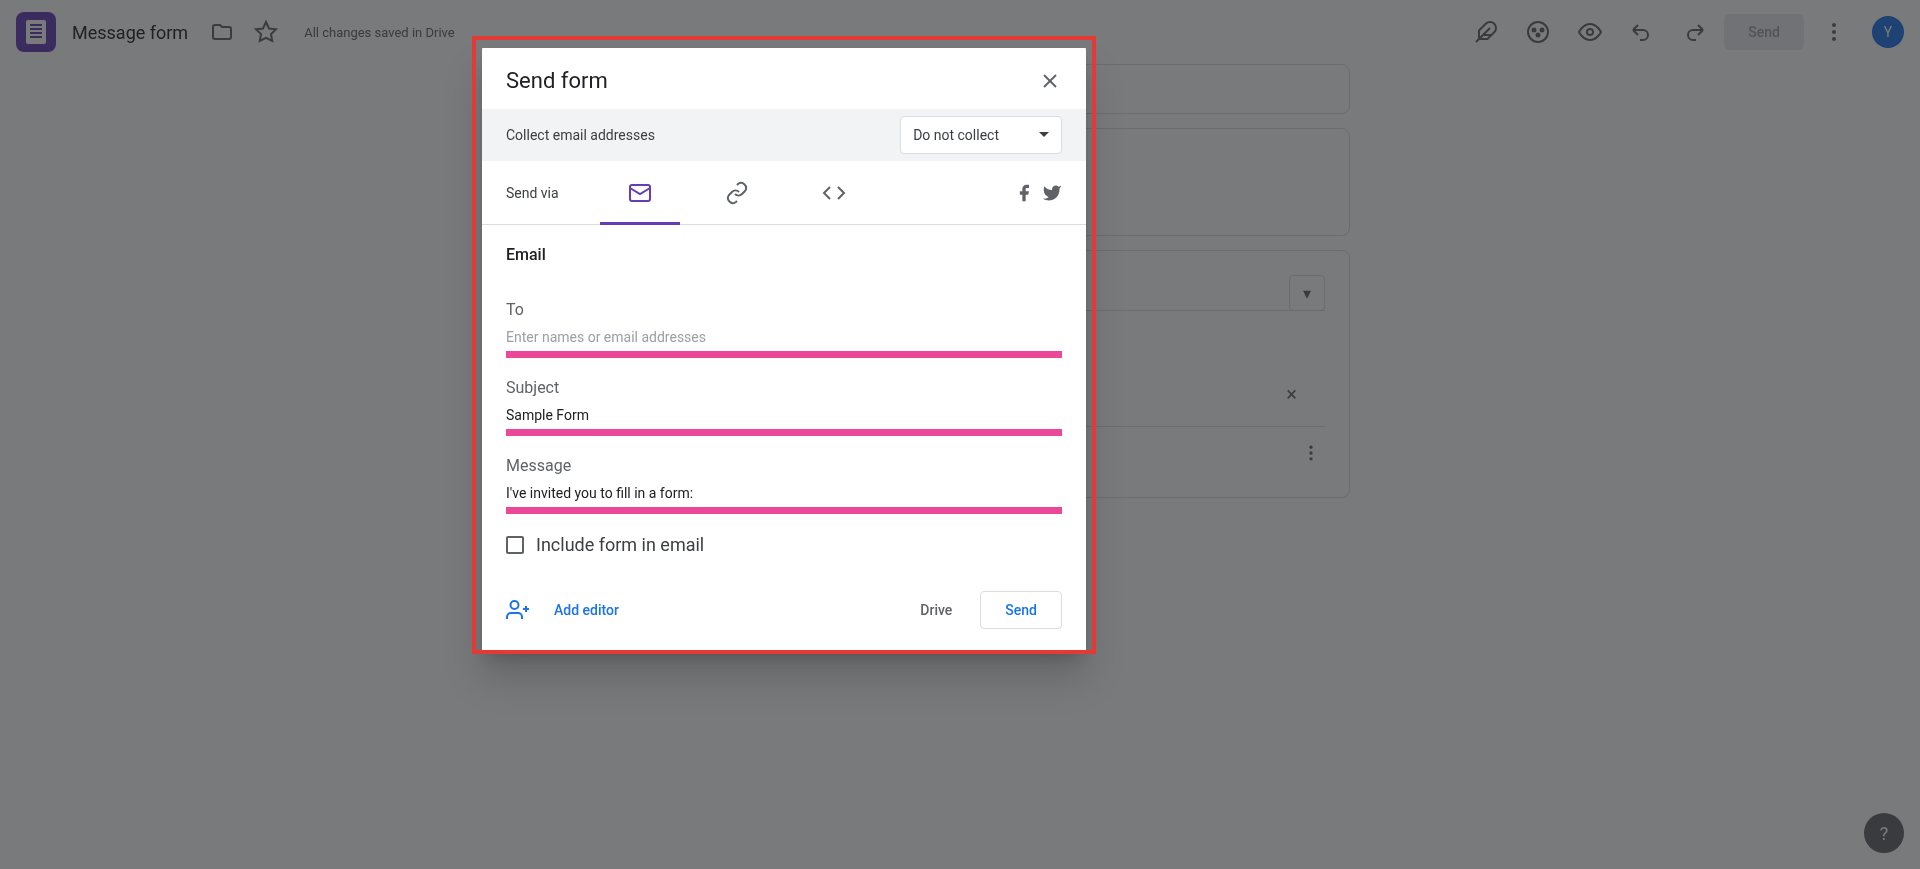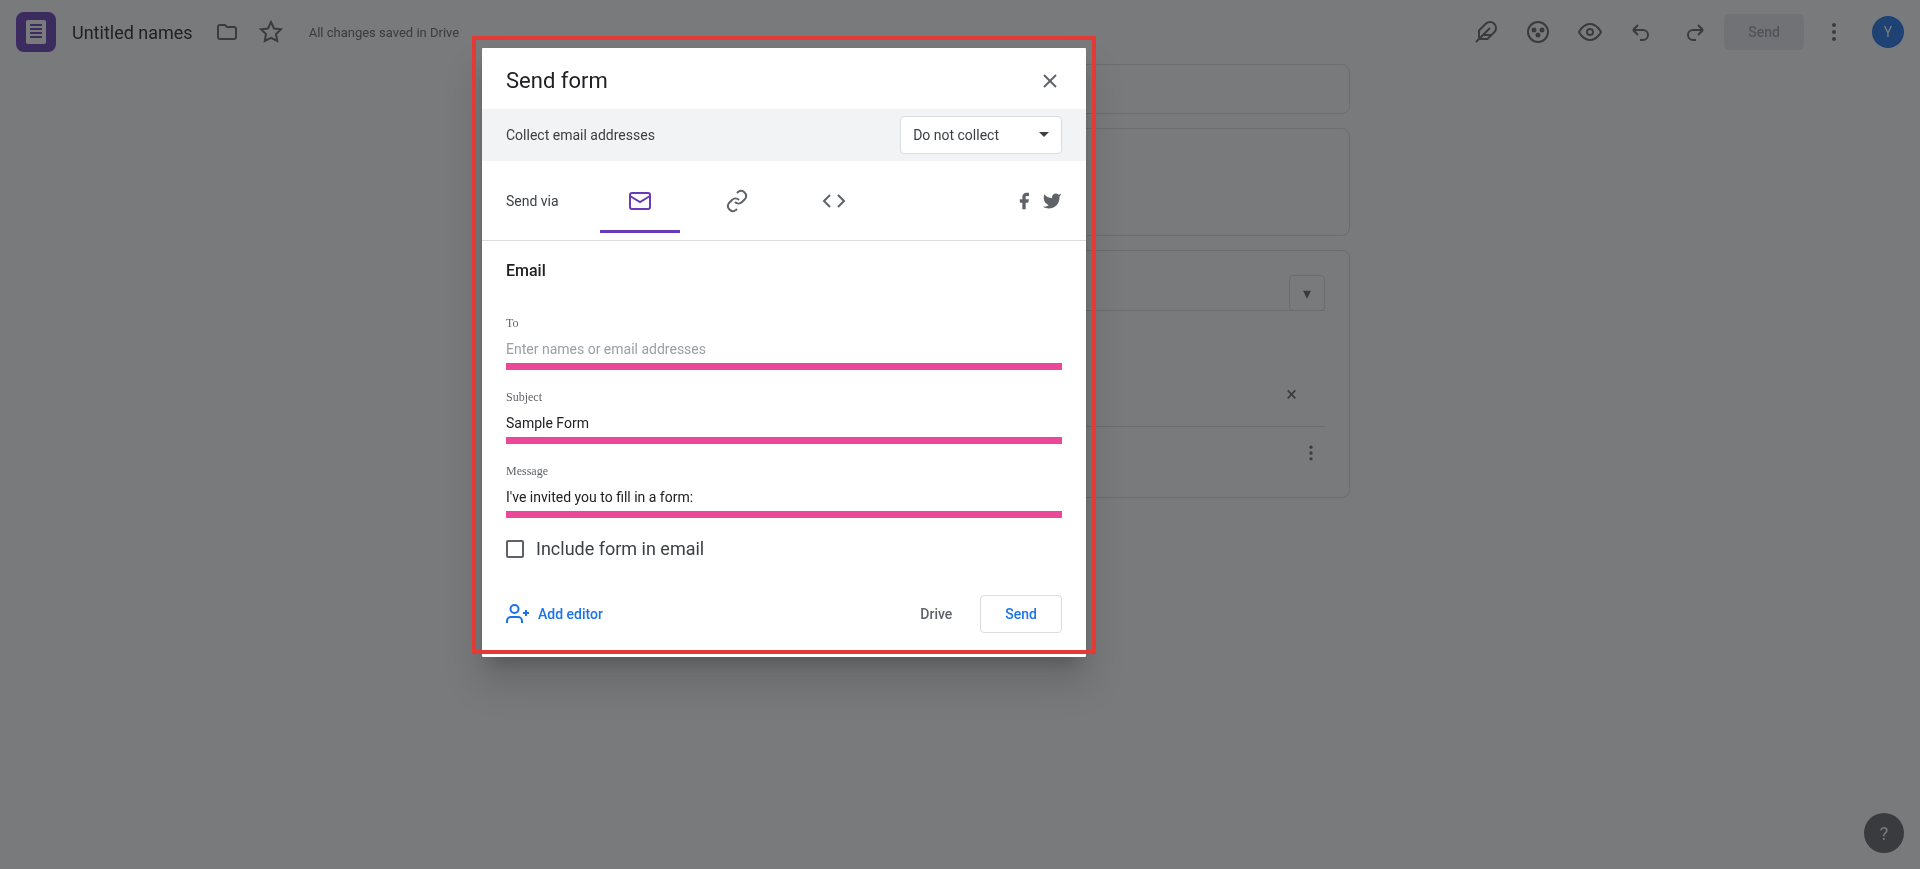--- a/index.html
+++ b/index.html
@@ -24,42 +24,42 @@
     .dialog { position: absolute; top: 48px; left: 482px; width: 604px; background: #fff; border-radius: 1px; z-index: 200; box-shadow: 0 11px 15px -7px rgba(0,0,0,0.2), 0 24px 38px 3px rgba(0,0,0,0.14); }
     .dialog-header { display: flex; justify-content: space-between; align-items: center; padding: 20px 24px 16px; }
     .dialog-title { font-size: 22px; color: #202124; font-weight: 400; }
     .close-icon { width: 24px; height: 24px; cursor: pointer; color: #5f6368; }
     
     .collect-row { background: #f1f3f4; padding: 7px 24px; display: flex; justify-content: space-between; align-items: center; }
     .collect-label { font-size: 14px; color: #3c4043; }
     .dropdown { background: #fff; border: 1px solid #dadce0; border-radius: 4px; padding: 10px 12px; display: flex; align-items: center; gap: 40px; font-size: 14px; color: #3c4043; cursor: pointer; }
     .dropdown svg { width: 10px; height: 10px; }
     
-    .tabs-row { display: flex; align-items: center; padding: 8px 24px; border-bottom: 1px solid #dadce0; height: 80px; gap: 17px; }
+    .tabs-row { display: flex; align-items: center; padding: 8px 24px; border-bottom: 1px solid #dadce0; height: 64px; gap: 17px; }
     .send-via-label { font-size: 14px; color: #3c4043; margin-right: 24px; }
     .tab { width: 80px; height: 64px; display: flex; align-items: center; justify-content: center; cursor: pointer; color: #5f6368; position: relative; }
     .tab.active { color: #673ab7; }
     .tab.active::after { content: ''; position: absolute; bottom: 0; left: 0; right: 0; height: 3px; background: #673ab7; }
     .tab svg { width: 24px; height: 24px; }
     .social-icons { margin-left: auto; display: flex; gap: 8px; }
     .social-icon { width: 20px; height: 20px; color: #5f6368; cursor: pointer; }
     
     .email-section { padding: 20px 24px; }
     .email-heading { font-size: 16px; color: #202124; margin-bottom: 36px; font-weight: 500; }
     .field-group { margin-bottom: 20px; }
-    .field-label { font-size: 12px; color: #5f6368; display: block; margin-bottom: 4px; font-family: Liberation Serif, serif; }
+    .field-label { font-size: 16px; color: #5f6368; display: block; margin-bottom: 4px; }
     .field-input { width: 100%; border: none; border-bottom: 7px solid #ec4899; padding: 6px 0; font-size: 14px; color: #202124; outline: none; }
     .field-input::placeholder { color: #9aa0a6; }
     
     .checkbox-row { display: flex; align-items: center; gap: 12px; margin-top: 16px; }
     .checkbox { width: 18px; height: 18px; border: 2px solid #5f6368; border-radius: 2px; cursor: pointer; }
     .checkbox-label { font-size: 18px; color: #3c4043; }
     
     .dialog-footer { display: flex; align-items: center; padding: 16px 24px 24px; }
-    .add-editor { display: flex; align-items: center; gap: 8px; color: #1a73e8; font-size: 14px; font-weight: 500; cursor: pointer; }
+    .add-editor { display: flex; align-items: center; gap: 24px; color: #1a73e8; font-size: 14px; font-weight: 500; cursor: pointer; }
     .add-editor svg { width: 24px; height: 24px; }
     .footer-right { margin-left: auto; display: flex; gap: 8px; }
     .btn-text { padding: 10px 20px; border: none; background: none; color: #5f6368; font-size: 14px; font-weight: 500; cursor: pointer; border-radius: 4px; }
     .btn-outlined { padding: 10px 24px; border: 1px solid #dadce0; background: #fff; color: #1a73e8; font-size: 14px; font-weight: 500; cursor: pointer; border-radius: 4px; }
     
     .help-btn { position: absolute; bottom: 16px; right: 16px; width: 40px; height: 40px; border-radius: 50%; background: #5f6368; color: #fff; display: flex; align-items: center; justify-content: center; font-size: 18px; z-index: 50; }
     
     .bg-cards { position: absolute; top: 64px; left: 50%; transform: translateX(-50%); width: 780px; }
     .bg-card { background: #fff; border-radius: 8px; padding: 24px; margin-bottom: 14px; border: 1px solid #dadce0; }
     .bg-card.active { border-left: 6px solid #4285f4; padding-left: 18px; }
@@ -69,21 +69,21 @@
     .more-dots { position: absolute; right: 28px; bottom: 30px; color: #5f6368; }
     .validation-row { display: flex; align-items: center; padding: 12px 0; font-size: 14px; color: #5f6368; position: relative; }
   </style>
 </head>
 <body>
 
 <div class="header">
   <div class="logo">
     <div class="logo-inner"></div>
   </div>
-  <span class="title">Untitled names</span>
+  <span class="title">Message form</span>
   <div class="header-icon">
     <svg viewBox="0 0 24 24" fill="none" stroke="currentColor" stroke-width="2">
         <path d="M3 7v10a2 2 0 002 2h14a2 2 0 002-2V9a2 2 0 00-2-2h-7l-2-2H5a2 2 0 00-2 2z"></path>
       </svg>
   </div>
   <div class="header-icon">
     <svg viewBox="0 0 24 24" fill="none" stroke="currentColor" stroke-width="2">
         <polygon points="12 2 15 8.5 22 9.3 17 14 18.2 21 12 17.8 5.8 21 7 14 2 9.3 9 8.5 12 2"></polygon>
       </svg>
   </div>

